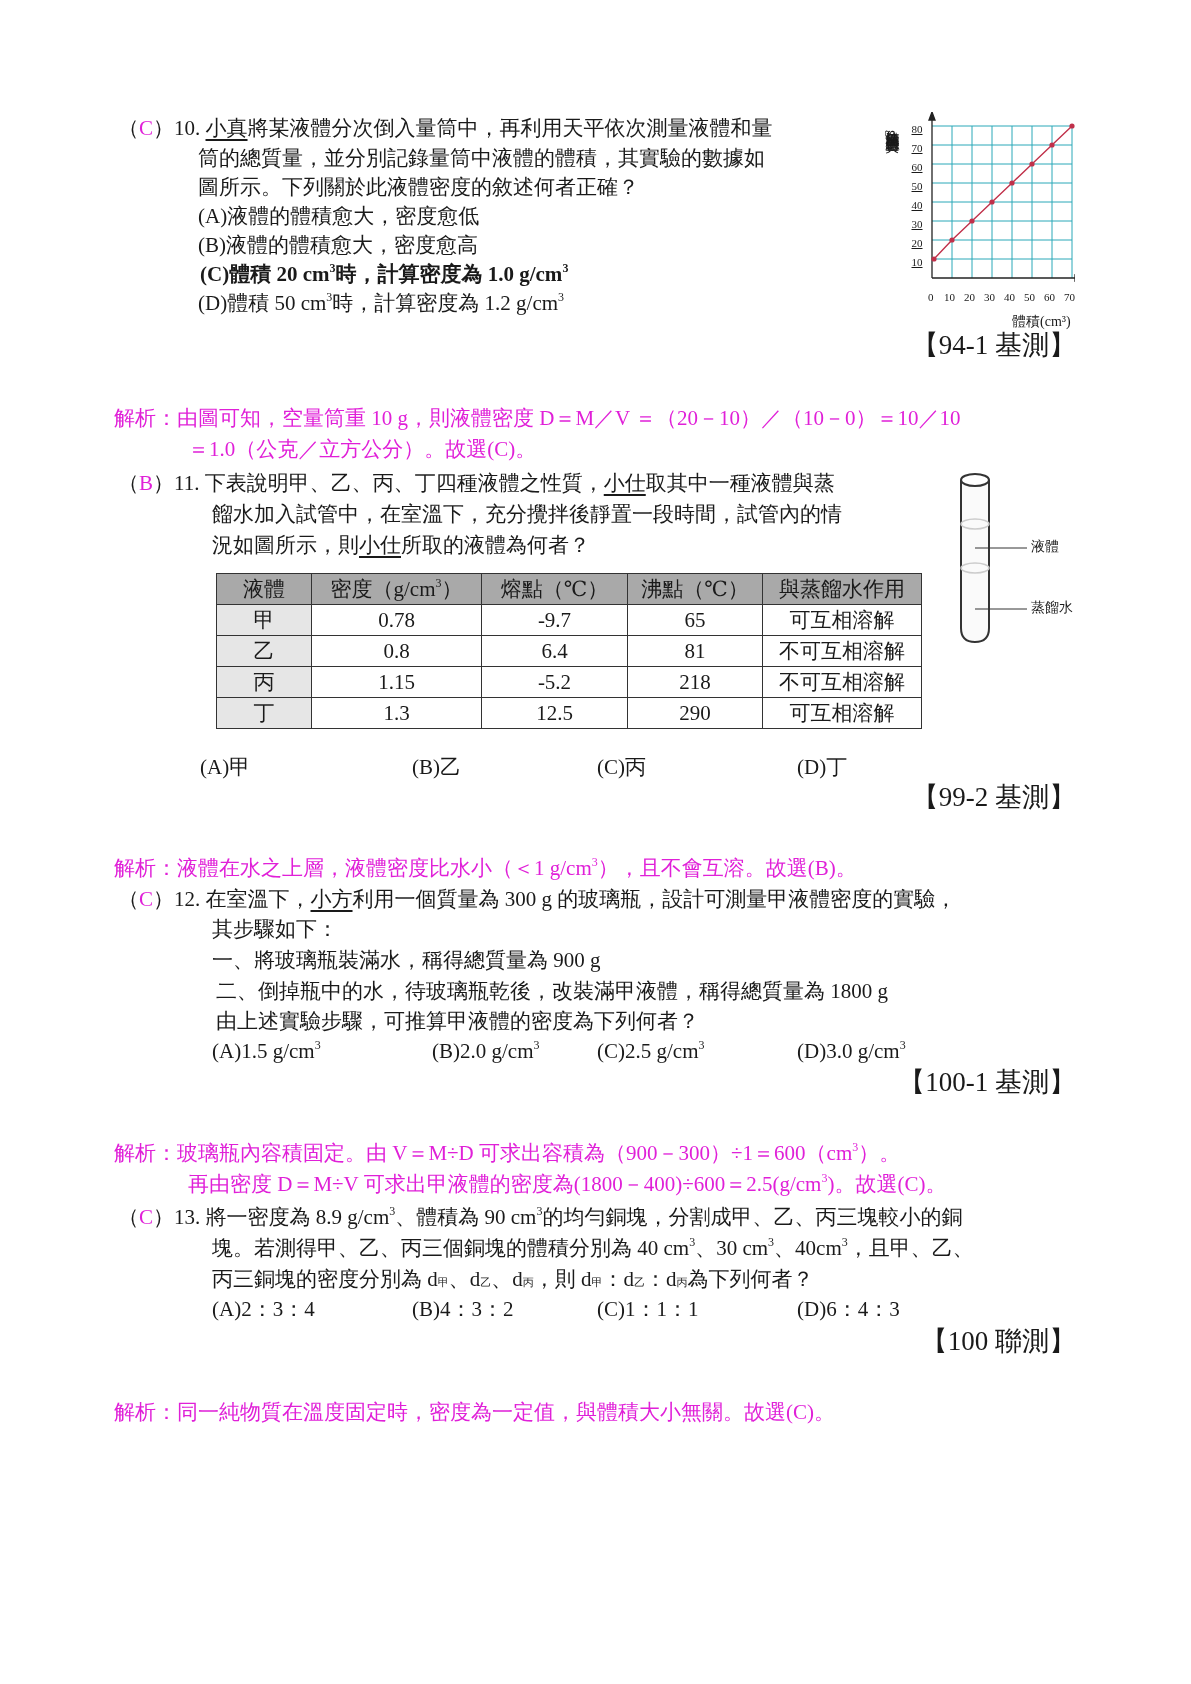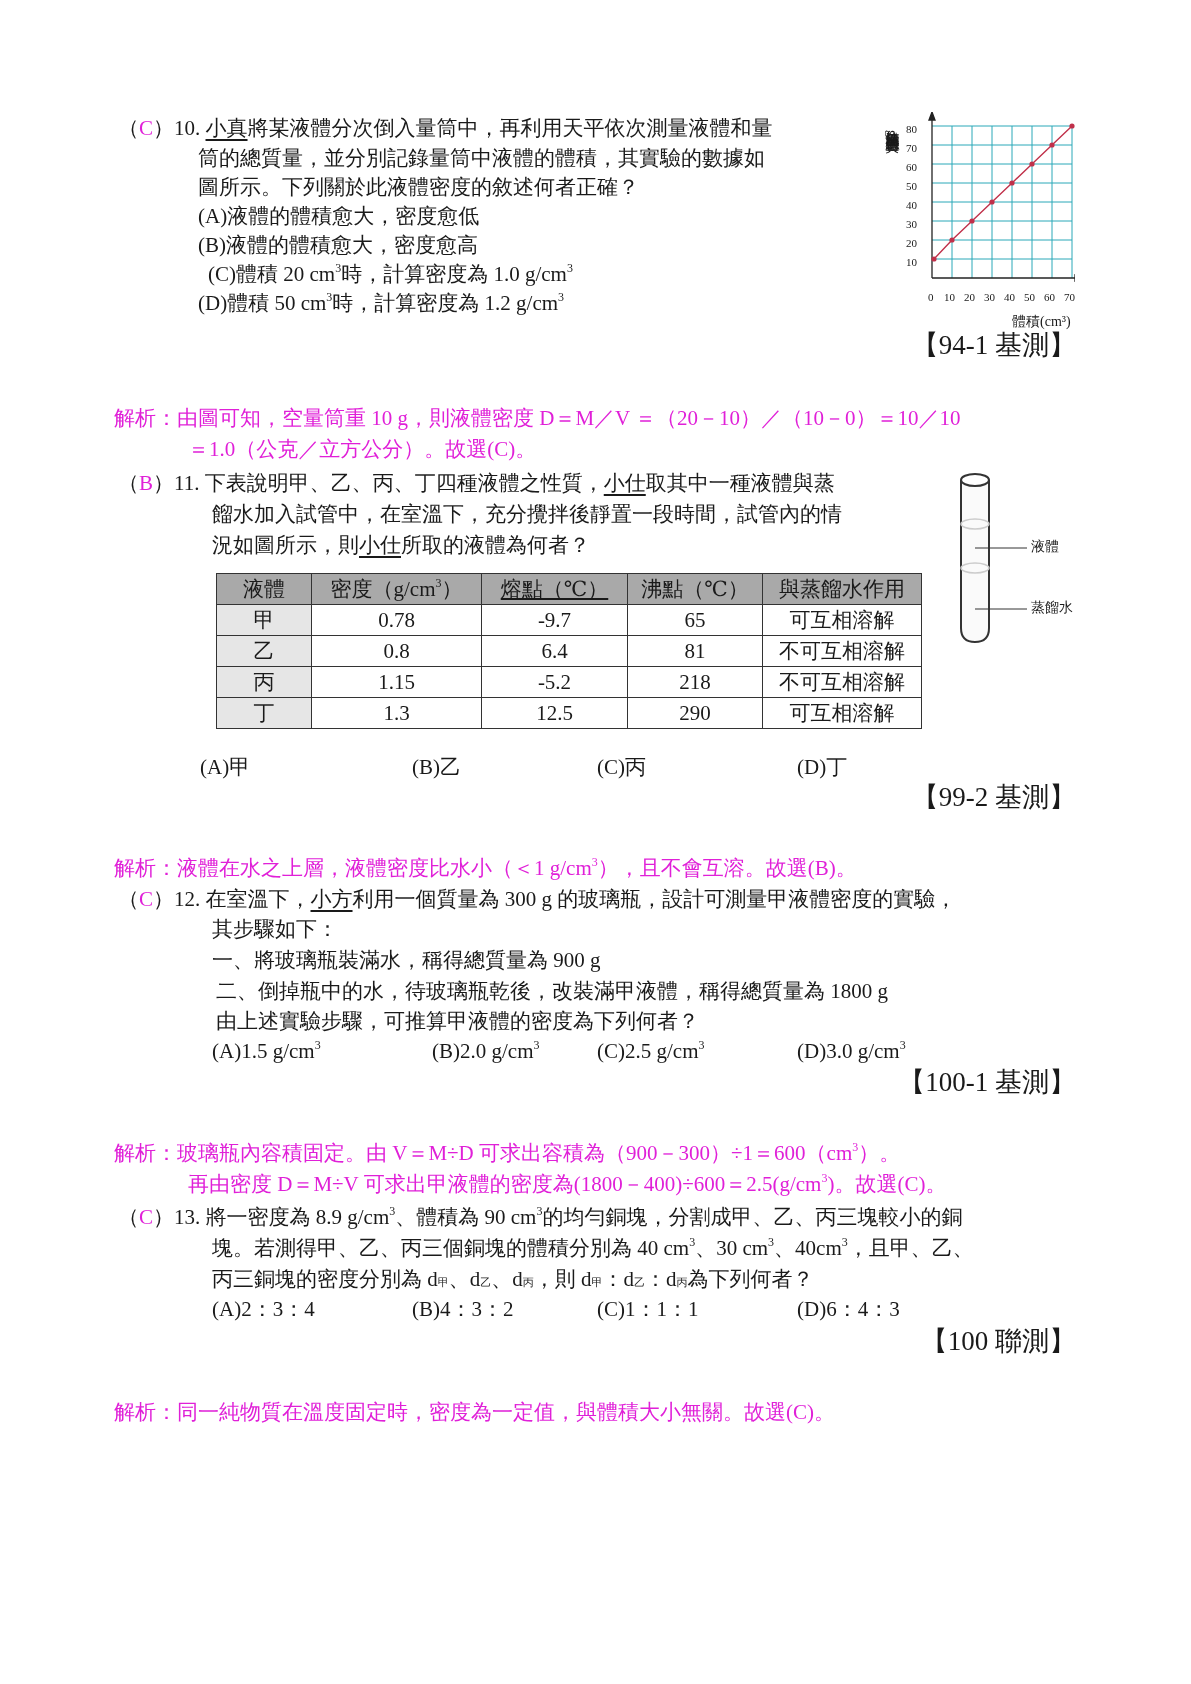--- a/index.html
+++ b/index.html
@@ -10,36 +10,36 @@
   .ans{color:#e020d8;}
   .pink{color:#e020d8;margin-top:20px;}
   .u{text-decoration:underline;text-underline-offset:4px;}
   sup{font-size:12px;line-height:0;vertical-align:9px;}
   .sub{font-size:11px;}
   .src{position:absolute;font-size:27px;line-height:30px;white-space:nowrap;text-align:left;}
   table.props{position:absolute;left:216px;top:573px;border-collapse:collapse;font-size:21px;}
   table.props td, table.props th{border:1px solid #333;height:30px;padding:0 6px;text-align:center;font-weight:normal;white-space:nowrap;}
   table.props th{background:#a9a9a9;}
   table.props td.rowh{background:#e6e6e6;}
-  .col0{width:82px;} .col1{width:157px;} .col2{width:133px;text-decoration:underline;} .col3{width:122px;} .col4{width:146px;}
+  .col0{width:82px;} .col1{width:157px;} .col2{width:133px;} .col3{width:122px;} .col4{width:146px;}
   .opt{position:absolute;font-size:21px;line-height:30px;white-space:nowrap;}
 </style>
 </head>
 <body>
 
 <div>
   <div class="line" style="left:118px;top:113px;">
     （<span class="ans">C</span>）<span>10.</span>
     <span class="u">小真</span><span>將某液體分次倒入量筒中，再利用天平依次測量液體和量</span>
   </div>
   <div class="line" style="left:198px;top:143px;">筒的總質量，並分別記錄量筒中液體的體積，其實驗的數據如</div>
   <div class="line" style="left:198px;top:172px;">圖所示。下列關於此液體密度的敘述何者正確？</div>
   <div class="line" style="left:198px;top:201px;">(A)液體的體積愈大，密度愈低</div>
   <div class="line" style="left:198px;top:230px;">(B)液體的體積愈大，密度愈高</div>
-  <div class="line" style="left:208px;top:259px;">
+  <div class="line" style="left:200px;top:259px;font-weight:bold;">
     <span>(C)體積 20 cm</span><sup>3</sup><span>時，計算密度為 1.0 g/cm</span><sup>3</sup>
   </div>
   <div class="line" style="left:198px;top:288px;">
     <span>(D)體積 50 cm</span><sup>3</sup><span>時，計算密度為 1.2 g/cm</span><sup>3</sup>
   </div>
 
   <div class="abs" style="left:884px;top:120px;width:22px;">
     <div style="writing-mode:vertical-rl;font-size:14px;line-height:16px;letter-spacing:1px;">液體與量筒的總質量（g）</div>
   </div>
   <svg class="abs" style="left:905px;top:112px;" width="170" height="200">
@@ -72,21 +72,21 @@
       <circle cx="29" cy="147" r="2.6"></circle>
         <circle cx="47" cy="128" r="2.6"></circle>
         <circle cx="67" cy="109" r="2.6"></circle>
       <circle cx="87" cy="90" r="2.6"></circle>
         <circle cx="107" cy="71" r="2.6"></circle>
         <circle cx="127" cy="52" r="2.6"></circle>
       <circle cx="147" cy="33" r="2.6"></circle>
         <circle cx="167" cy="14" r="2.6"></circle>
     </g>
   </svg>
-  <div class="abs" style="left:906px;top:120px;width:22px;font-size:11px;line-height:19px;text-align:left;">
+  <div class="abs" style="left:906px;top:120px;width:22px;font-size:11px;line-height:19px;text-align:center;text-decoration:underline;">
     <div>80</div>
     <div>70</div>
     <div>60</div>
     <div>50</div>
     <div>40</div>
     <div>30</div>
     <div>20</div>
     <div>10</div>
   </div>
   <div class="abs" style="left:924px;top:290px;font-size:11px;line-height:14px;">

